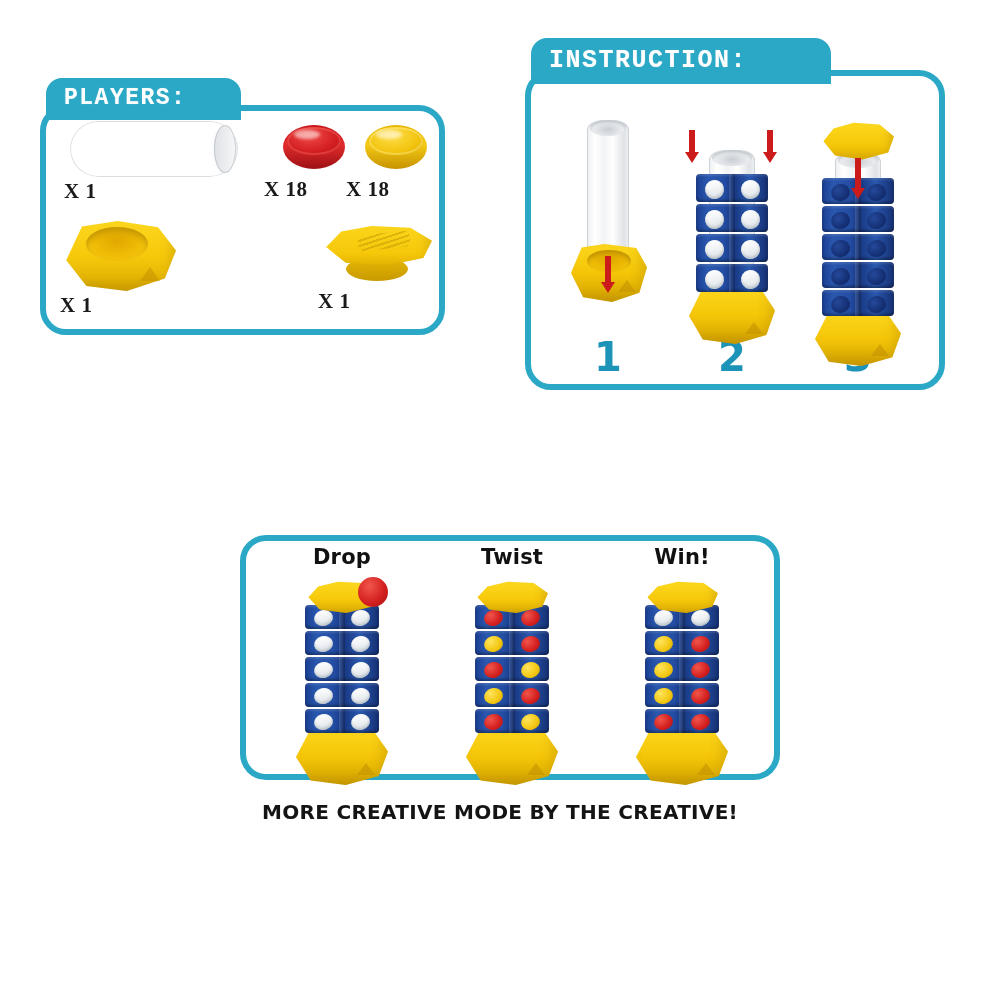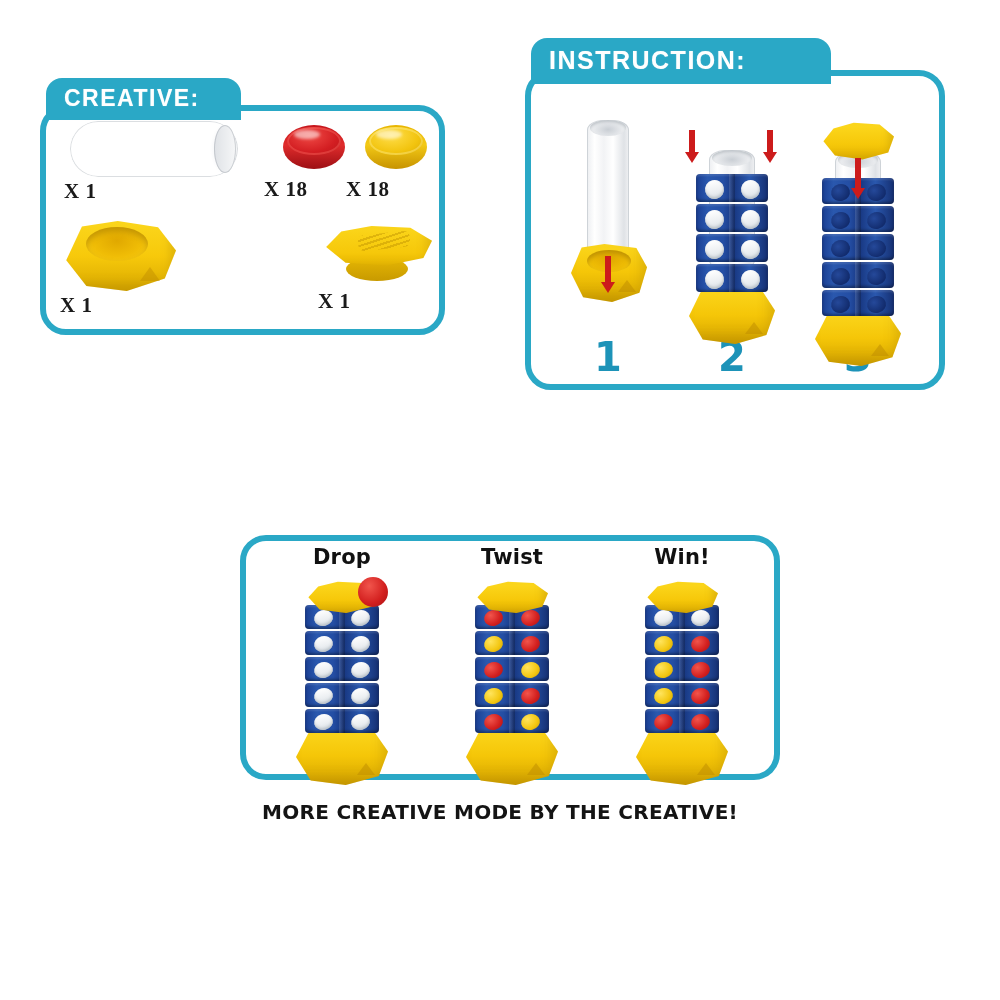--- a/index.html
+++ b/index.html
@@ -31,21 +31,21 @@
     align-items: center;
     justify-content: flex-start;
     padding: 0 22px 0 18px;
     box-sizing: border-box;
     z-index: 3;
   }
   .panel-tab-text {
     color: #ffffff;
     font-weight: bold;
     letter-spacing: 1.5px;
-    font-family: Liberation Sans, sans-serif;
+    font-family: Liberation Mono, monospace;
     text-shadow: 0 0 1px rgba(255,255,255,.4);
     white-space: nowrap;
   }
   
   .tab-bridge {
     position: absolute;
     background: #2aa8c6;
     z-index: 2;
   }
 
@@ -344,21 +344,21 @@
     font-size: 20px;
     color: #141414;
     letter-spacing: .3px;
   }
 </style>
 </head>
 <body>
 
 <div class="tab-bridge" id="contents-bridge"></div>
 <div class="panel-tab" id="contents-tab">
-  <span class="panel-tab-text">CREATIVE:</span>
+  <span class="panel-tab-text">PLAYERS:</span>
 </div>
 
 <div class="panel" id="contents-panel">
   <div class="contents-grid">
 
     <div class="content-item" style="left:18px; top:10px; width:180px;">
       <div class="content-art" style="width:168px;height:56px;">
         <div class="tube-h"></div>
       </div>
       <div class="content-count">X 1</div>

